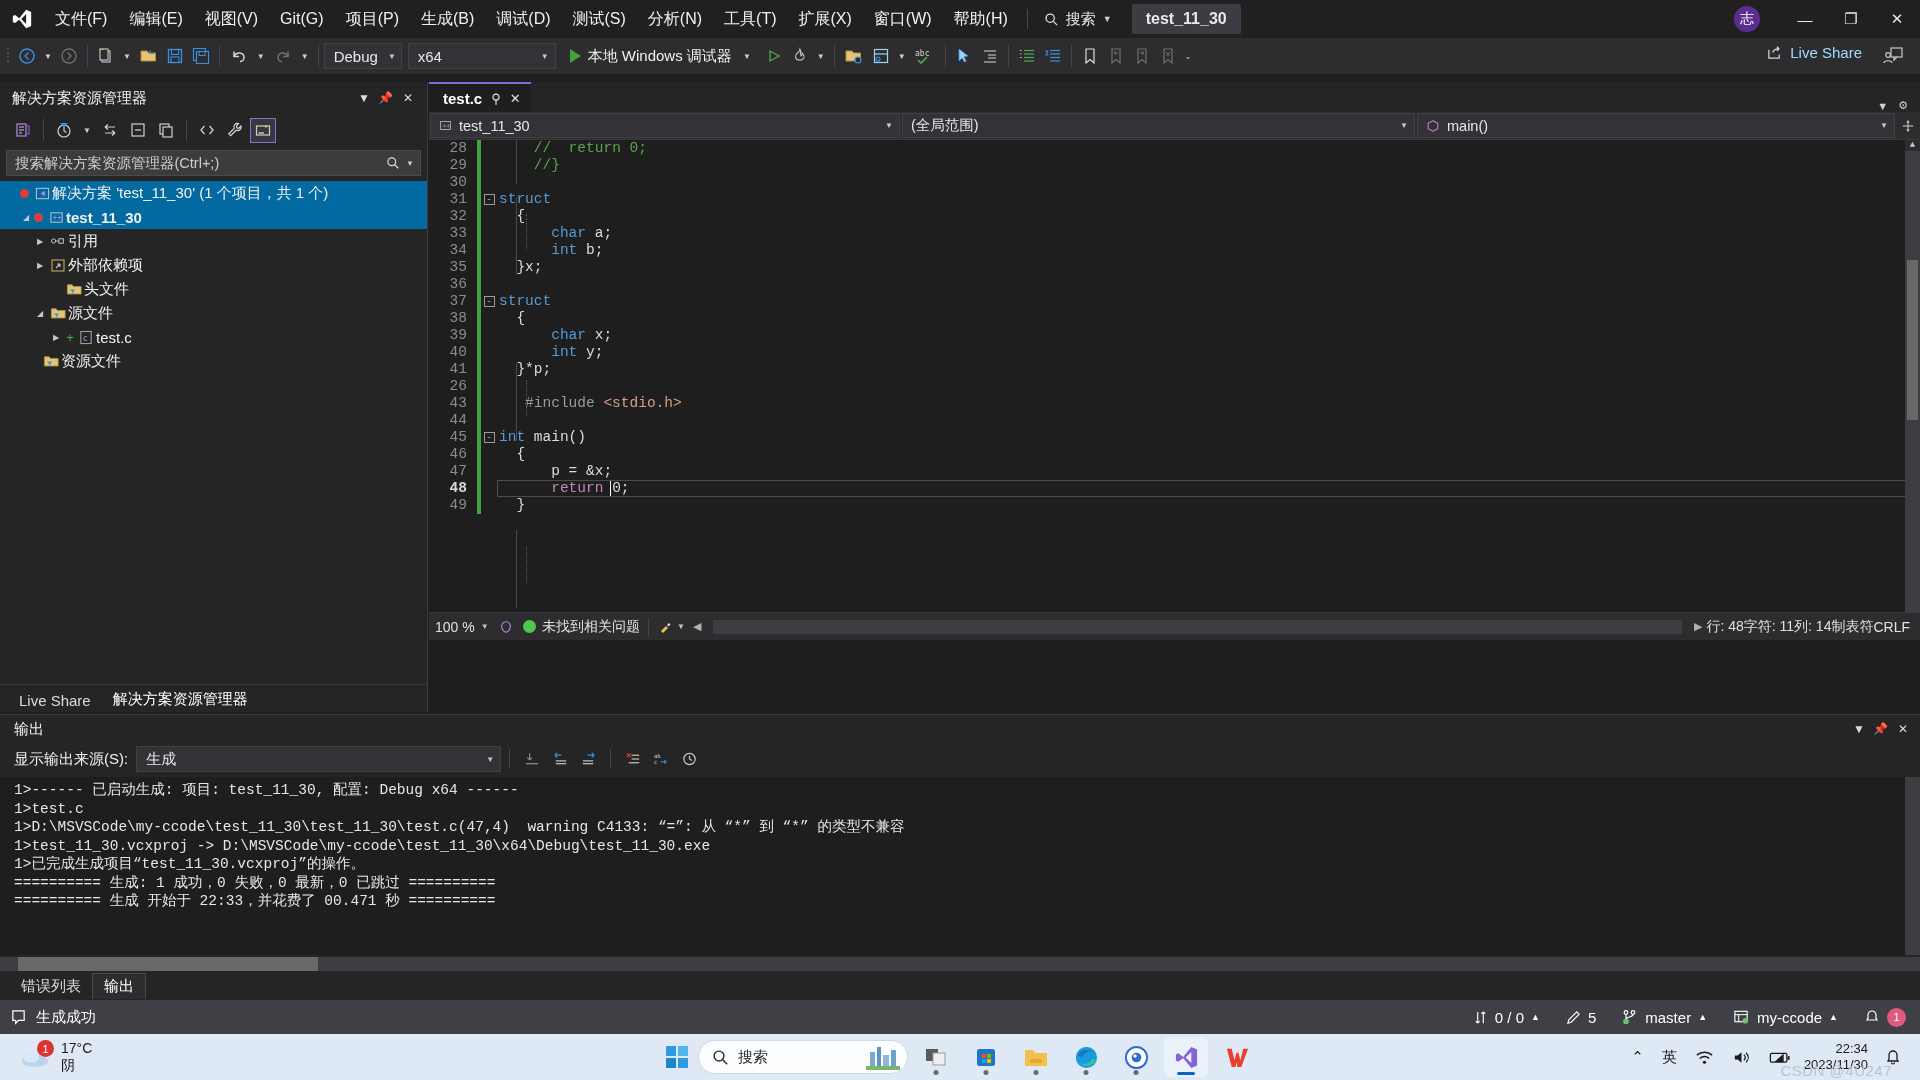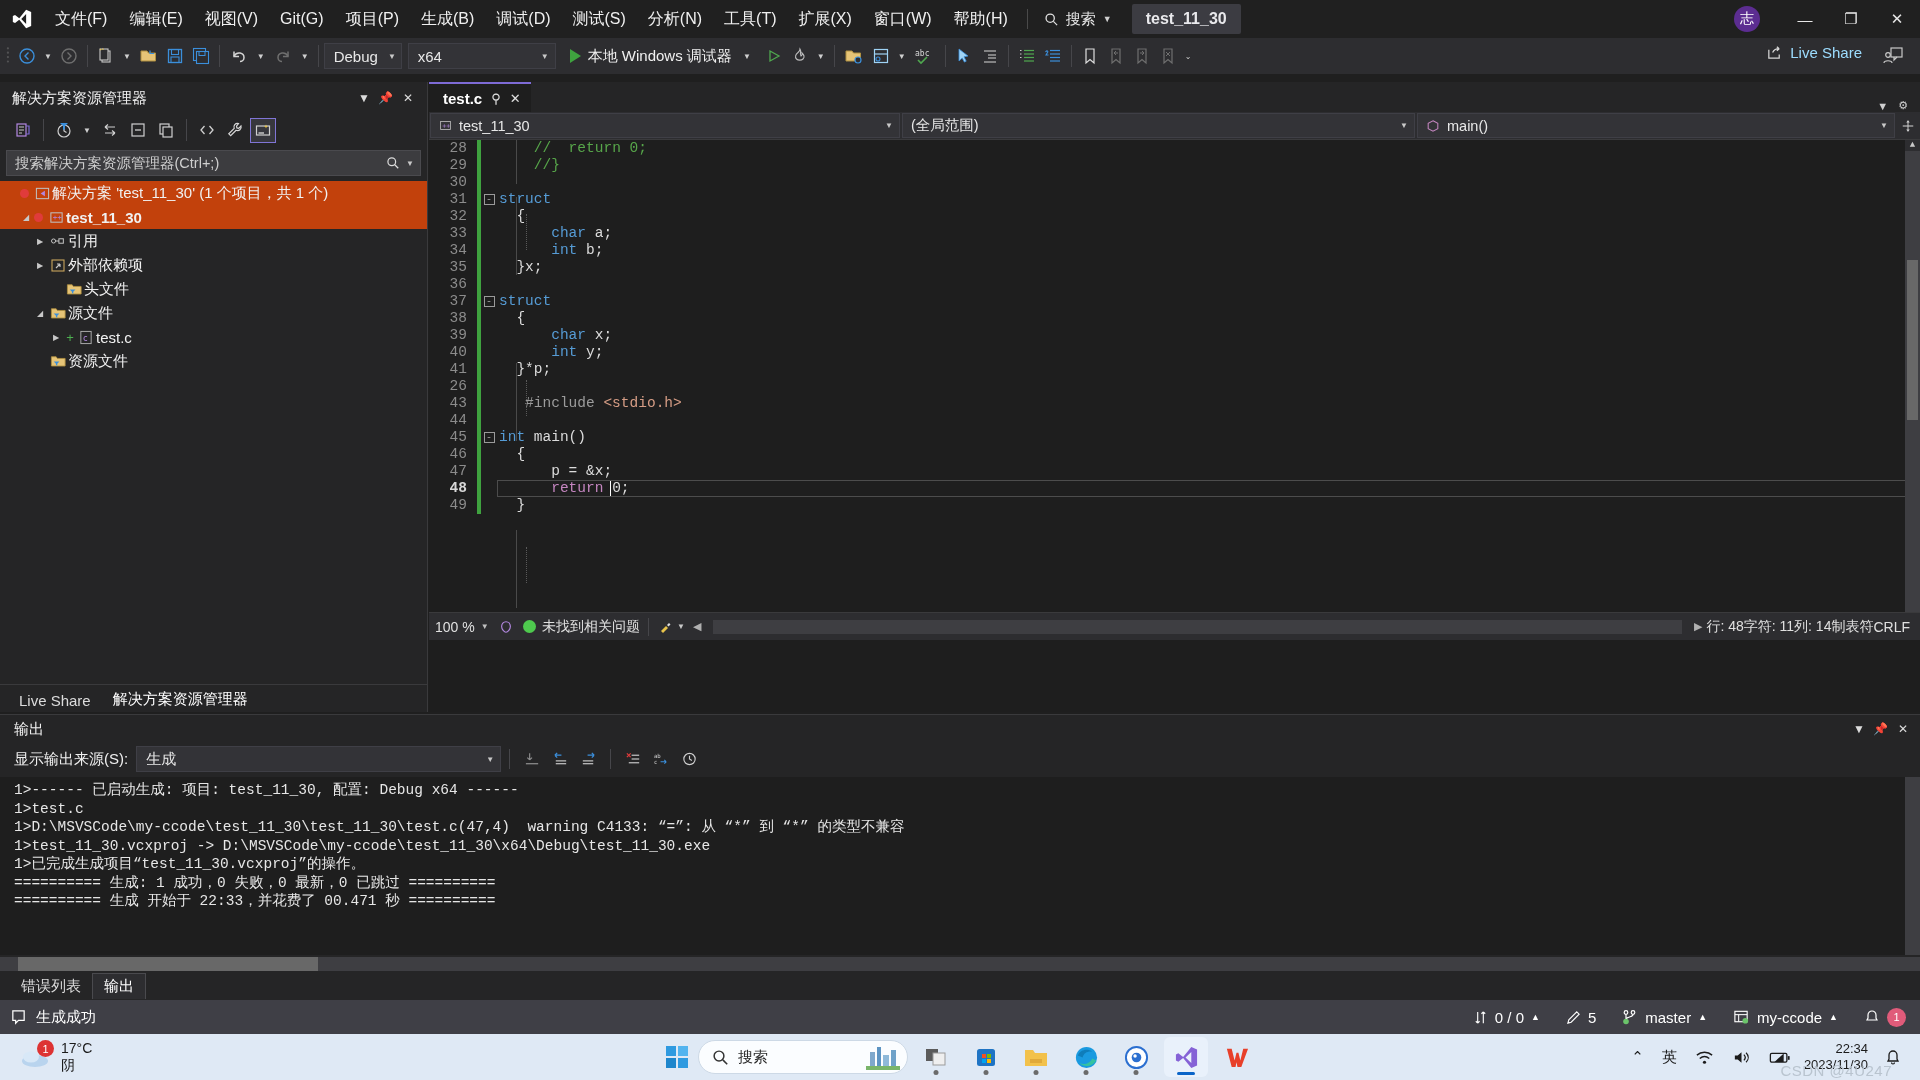--- a/index.html
+++ b/index.html
@@ -78,21 +78,21 @@
   .se-toolbar { height:32px; display:flex; align-items:center; padding-left:10px; gap:2px; }
   .se-tb { width:26px; height:25px; display:flex; align-items:center; justify-content:center; }
   .se-tb.active { border:1px solid #8075d6; background:#37373d; }
   .se-search {
     margin:4px 6px 2px 6px; height:26px; background:#3c3c3f; border:1px solid #4a4a4e;
     display:flex; align-items:center; padding:0 6px 0 8px;
   }
   .se-search .ph { flex:1; font-size:14.5px; color:#cfcfcf; white-space:nowrap; }
   .se-tree { flex:1; overflow:hidden; padding-top:3px; font-size:15px; }
   .tr { height:24px; display:flex; align-items:center; white-space:nowrap; }
-  .tr.sel { background:#c2410c; }
+  .tr.sel { background:#0369a1; }
   .tr .arr { width:16px; text-align:center; font-size:8px; color:#c8c8c8; flex:none; }
   .tr .ico { width:20px; display:flex; align-items:center; justify-content:center; flex:none; }
   .tr .lbl { color:#f1f1f1; }
   .tr .lbl.b { font-weight:bold; }
   .dot-red { width:9px;height:9px;border-radius:50%;background:#e03b3b; display:inline-block; margin-right:3px; flex:none;}
   .se-foot { height:28px; display:flex; align-items:flex-end; gap:0; padding-left:8px; border-top:1px solid #3a3a3c; }
   .se-tab { padding:3px 11px; font-size:15px; color:#dcdcdc; }
   .se-tab.on { color:#fff; }
 
   
@@ -594,21 +594,21 @@
         <span style="color:#4caf50;font-size:13px;width:12px;text-align:center">+</span>
         <span class="ico">
           <svg width="14" height="15" viewBox="0 0 14 16">
               <rect x="1.5" y="1.5" width="11" height="13" fill="none" stroke="#b0b0b0" stroke-width="1"></rect>
               <text x="3.5" y="11.5" font-size="9" fill="#b388e0" font-family="monospace">c</text>
             </svg>
         </span>
         <span class="lbl">test.c</span>
       </div>
 
-      <div class="tr" style="padding-left:32px">
+      <div class="tr" style="padding-left:25px">
         <span class="arr"></span>
         <span class="ico">
           <svg width="17" height="14" viewBox="0 0 18 14">
               <path d="M1.5 2.5h5l1.3 1.8h8.2v8H1.5z" fill="#e6c477" stroke="#b09040" stroke-width=".9"></path>
               <path d="M4 7.5h6l-2.3 2.5v2l-1.4-.7v-1.3z" fill="#3b8fdb"></path>
             </svg>
         </span>
         <span class="lbl">资源文件</span>
       </div>
     </div>

